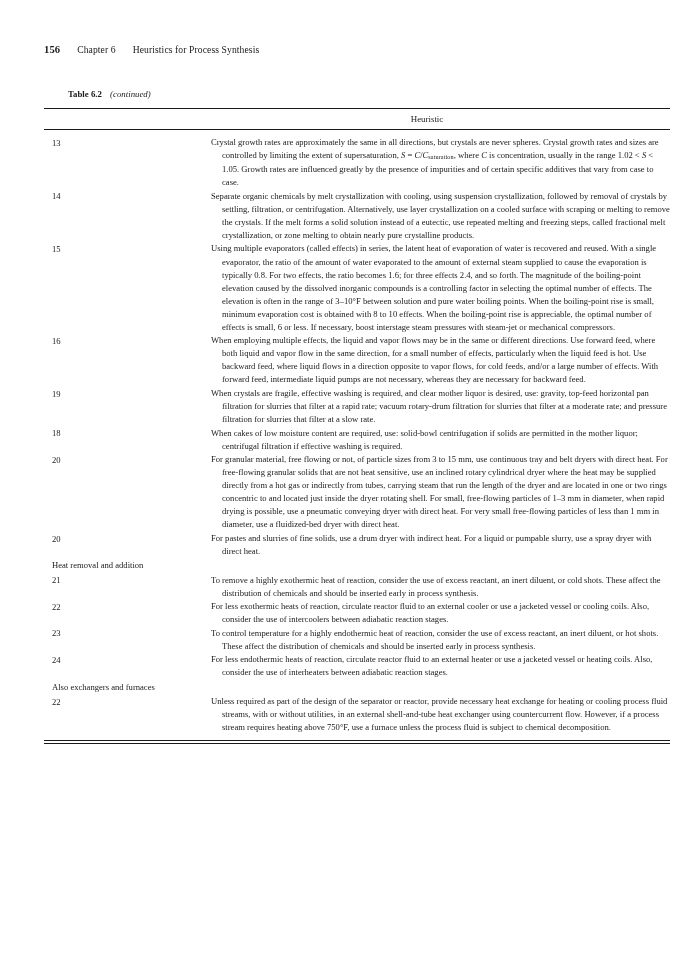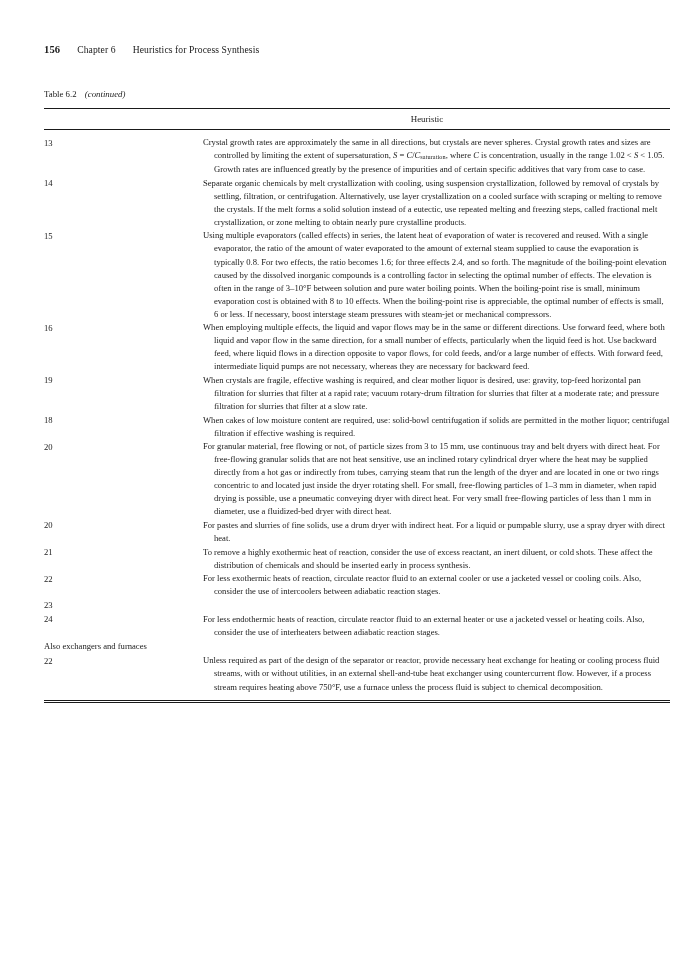--- a/index.html
+++ b/index.html
@@ -40,22 +40,23 @@
     margin-right: 17px;
   }
 
   
   .table-caption {
     font-size: 8.8px;
     margin: 0 0 9px 0;
     white-space: nowrap;
   }
   .table-caption .cap-label {
-    font-weight: normal;
+    font-weight: bold;
     margin-right: 6px;
+    margin-left: 24px;
   }
   .table-caption .cap-cont {
     font-style: italic;
   }
 
   
   .rule-top {
     border-top: 1.6px solid #1a1a1a;
     height: 0;
   }
@@ -74,20 +75,21 @@
     padding: 5px 0 5px 0;
   }
   .head-row .head-cell {
     text-align: center;
     font-size: 8.9px;
     padding-left: 140px;
   }
 
   .tbody {
     padding-top: 6px;
+    margin-left: 8px;
   }
 
   .row {
     display: flex;
     align-items: flex-start;
     margin-bottom: 0.5px;
   }
   .row .num {
     flex: 0 0 159px;
     font-size: 8.6px;
@@ -185,30 +187,34 @@
           <div class="txt">When cakes of low moisture content are required, use: solid-bowl centrifugation if solids are permitted in the mother liquor; centrifugal filtration if effective washing is required.</div>
         </div>
         <div class="row">
           <div class="num">20</div>
           <div class="txt">For granular material, free flowing or not, of particle sizes from 3 to 15 mm, use continuous tray and belt dryers with direct heat. For free-flowing granular solids that are not heat sensitive, use an inclined rotary cylindrical dryer where the heat may be supplied directly from a hot gas or indirectly from tubes, carrying steam that run the length of the dryer and are located in one or two rings concentric to and located just inside the dryer rotating shell. For small, free-flowing particles of 1–3 mm in diameter, when rapid drying is possible, use a pneumatic conveying dryer with direct heat. For very small free-flowing particles of less than 1 mm in diameter, use a fluidized-bed dryer with direct heat.</div>
         </div>
         <div class="row">
           <div class="num">20</div>
           <div class="txt">For pastes and slurries of fine solids, use a drum dryer with indirect heat. For a liquid or pumpable slurry, use a spray dryer with direct heat.</div>
         </div>
+        <div class="section-row">
+          <div class="sec-label">Heat removal and addition</div>
+        </div>
         <div class="row">
           <div class="num">21</div>
           <div class="txt">To remove a highly exothermic heat of reaction, consider the use of excess reactant, an inert diluent, or cold shots. These affect the distribution of chemicals and should be inserted early in process synthesis.</div>
         </div>
         <div class="row">
           <div class="num">22</div>
           <div class="txt">For less exothermic heats of reaction, circulate reactor fluid to an external cooler or use a jacketed vessel or cooling coils. Also, consider the use of intercoolers between adiabatic reaction stages.</div>
         </div>
         <div class="row">
           <div class="num">23</div>
+          <div class="txt">To control temperature for a highly endothermic heat of reaction, consider the use of excess reactant, an inert diluent, or hot shots. These affect the distribution of chemicals and should be inserted early in process synthesis.</div>
         </div>
         <div class="row">
           <div class="num">24</div>
           <div class="txt">For less endothermic heats of reaction, circulate reactor fluid to an external heater or use a jacketed vessel or heating coils. Also, consider the use of interheaters between adiabatic reaction stages.</div>
         </div>
         <div class="section-row">
           <div class="sec-label">Also exchangers and furnaces</div>
         </div>
         <div class="row">
           <div class="num">22</div>

